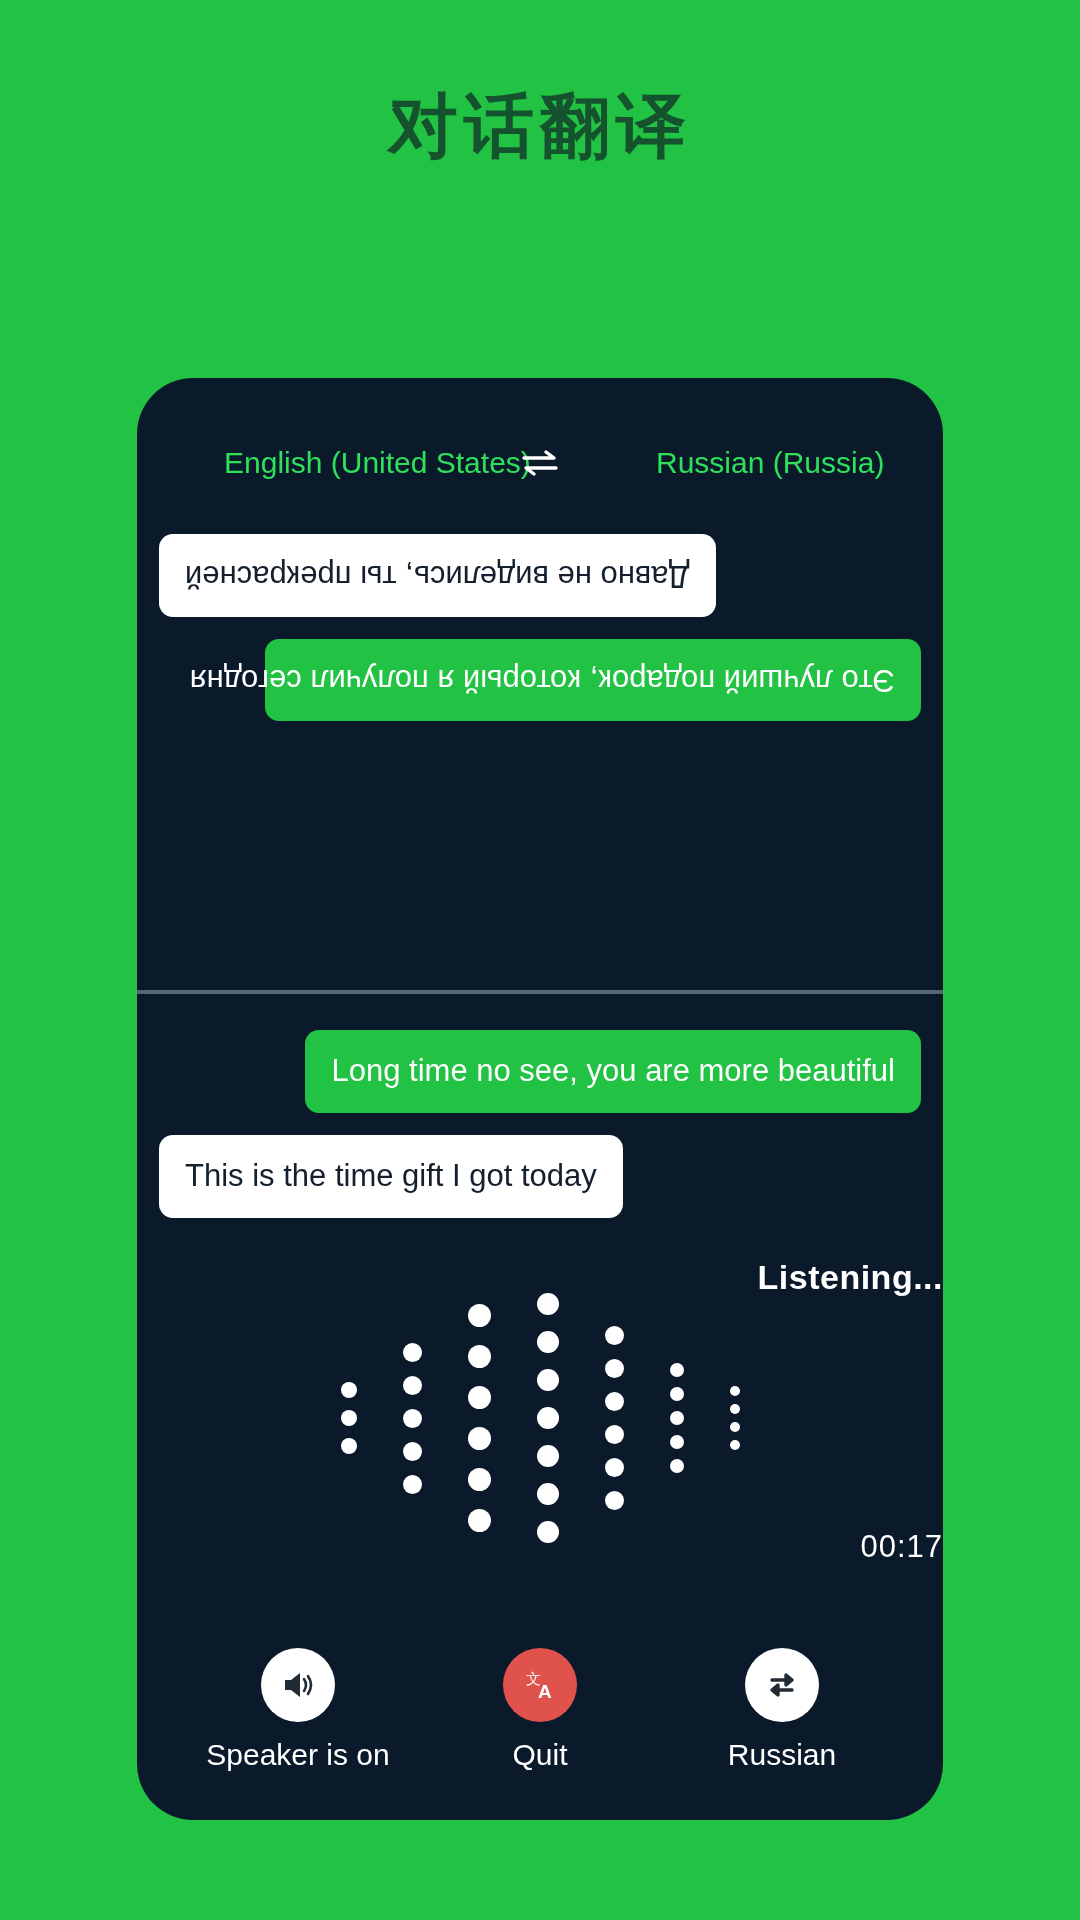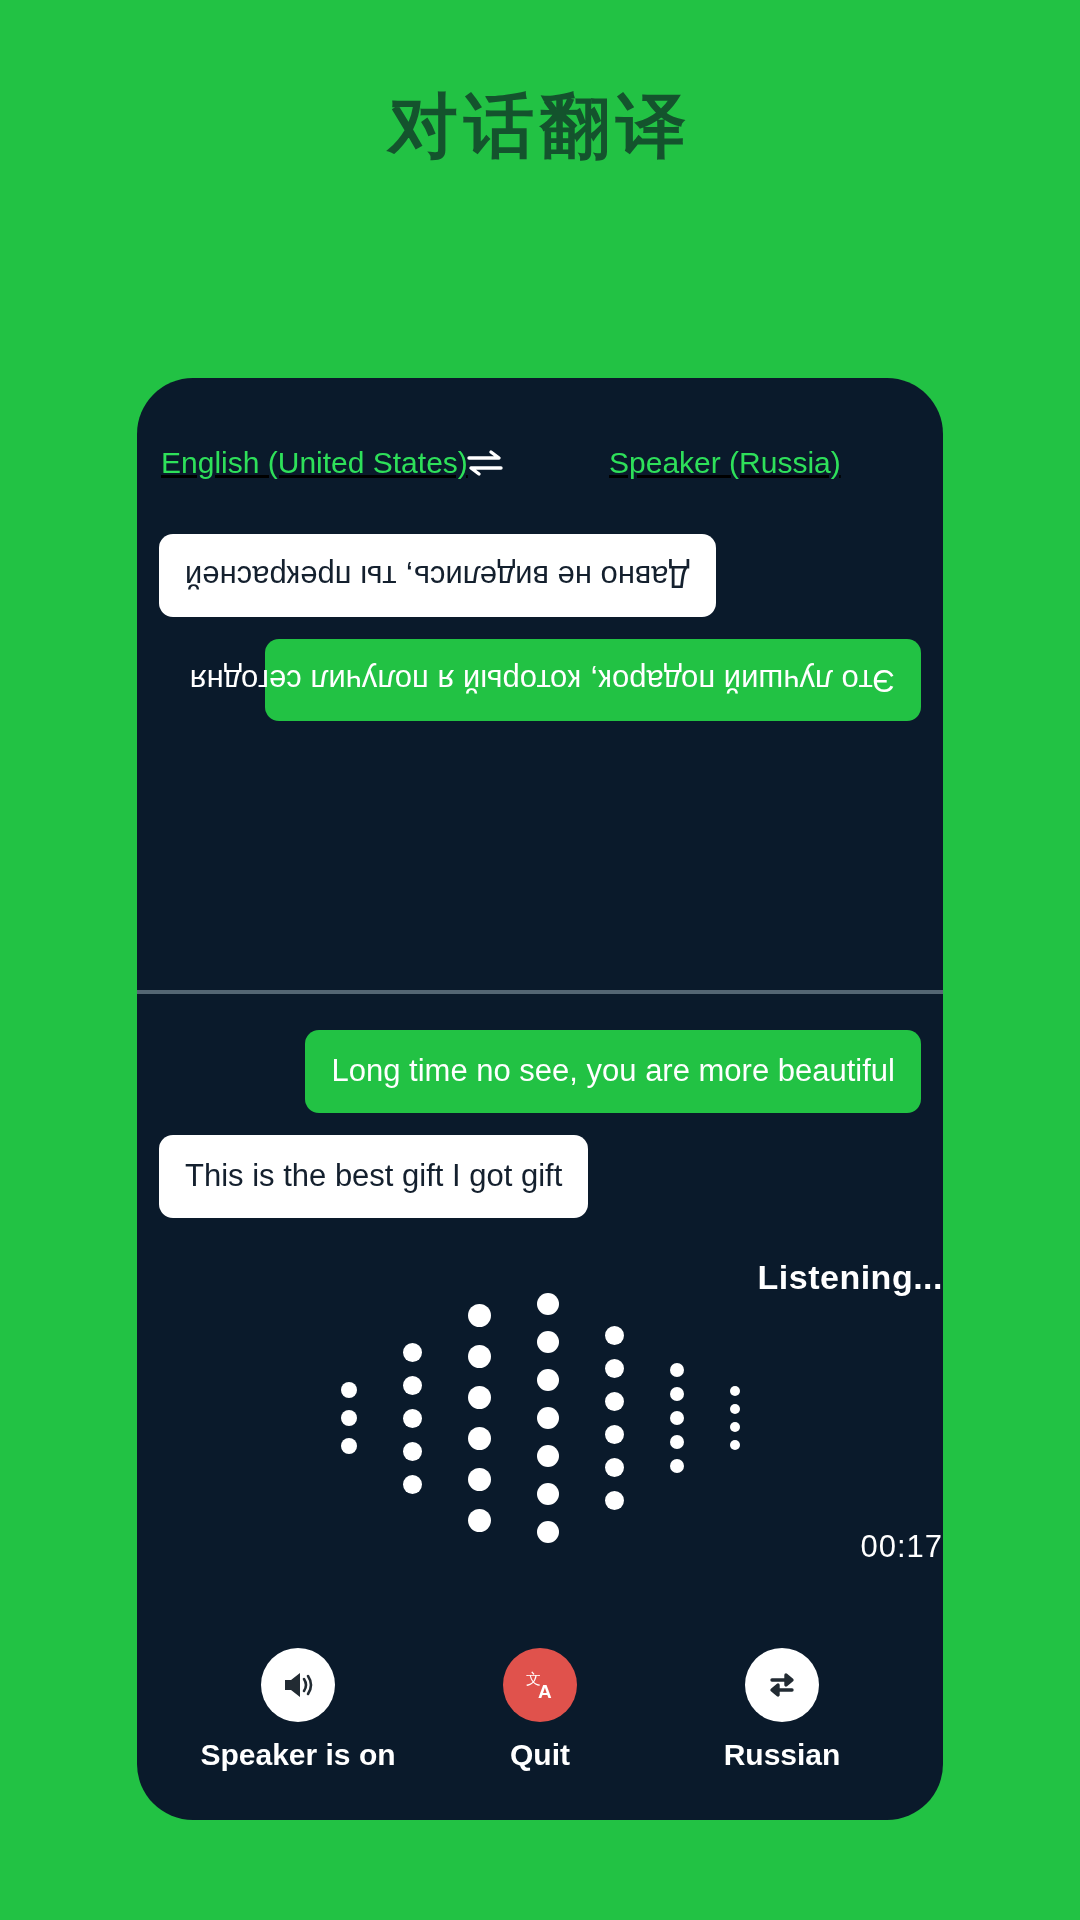--- a/index.html
+++ b/index.html
@@ -45,22 +45,22 @@
 
   
   .lang-row {
     position: absolute;
     top: 60px;
     left: 0;
     width: 100%;
     height: 50px;
     display: flex;
     align-items: center;
-    gap: 8px;
-    text-decoration: underline;
+    justify-content: center;
+    gap: 0px;
   }
   .lang-label {
     color: #2ee05a;
     font-size: 30px;
     white-space: nowrap;
     font-family: "Liberation Sans", sans-serif;
   }
   .lang-src { width: 310px; text-align: left; padding-left: 24px; }
   .lang-tgt { width: 310px; text-align: left; padding-left: 86px; }
   .swap-icon {
@@ -192,61 +192,60 @@
     align-items: center;
     justify-content: center;
   }
   .circle-white { background: #ffffff; }
   .circle-red   { background: #e0524c; }
   .action-label {
     color: #ffffff;
     font-size: 30px;
     white-space: nowrap;
     font-family: "Liberation Sans", sans-serif;
-    font-weight: bold;
   }
   .action-circle svg { display: block; }
 </style>
 </head>
 <body>
 
 <div class="page-title">对话翻译</div>
 
 <div class="phone-card">
 
   <div class="lang-row">
     <div class="lang-label lang-src">English (United States)</div>
 
     <div class="swap-icon">
       <svg width="40" height="30" viewBox="0 0 40 30" aria-hidden="true">
         <path d="M4 10 H33 M26 4 L34 10 L26 10" fill="none" stroke="#ffffff" stroke-width="3.4" stroke-linecap="round" stroke-linejoin="round"></path>
         <path d="M36 20 H7 M14 26 L6 20 L14 20" fill="none" stroke="#ffffff" stroke-width="3.4" stroke-linecap="round" stroke-linejoin="round"></path>
       </svg>
     </div>
 
-    <div class="lang-label lang-tgt">Speaker (Russia)</div>
+    <div class="lang-label lang-tgt">Russian (Russia)</div>
   </div>
 
   <div class="panel-top">
     <div class="row-left">
       <span class="bubble green">Это лучший подарок, который я получил сегодня</span>
     </div>
     <div class="row-right">
       <span class="bubble white">Давно не виделись, ты прекрасней</span>
     </div>
   </div>
 
   <div class="divider"></div>
 
   <div class="panel-bottom">
     <div class="row-right">
       <span class="bubble green">Long time no see, you are more beautiful</span>
     </div>
     <div class="row-left">
-      <span class="bubble white">This is the best gift I got gift</span>
+      <span class="bubble white">This is the time gift I got today</span>
     </div>
   </div>
 
   <div class="listening-wrap">
     <div class="listening-text">Listening...</div>
 
     <div class="waveform" id="waveform">
         <div class="wave-col">
           <div class="wave-dot" style="width: 16px; height: 16px; background: rgb(255, 255, 255); margin: 6px 0px;"></div>
           <div class="wave-dot" style="width: 16px; height: 16px; background: rgb(255, 255, 255); margin: 6px 0px;"></div>

